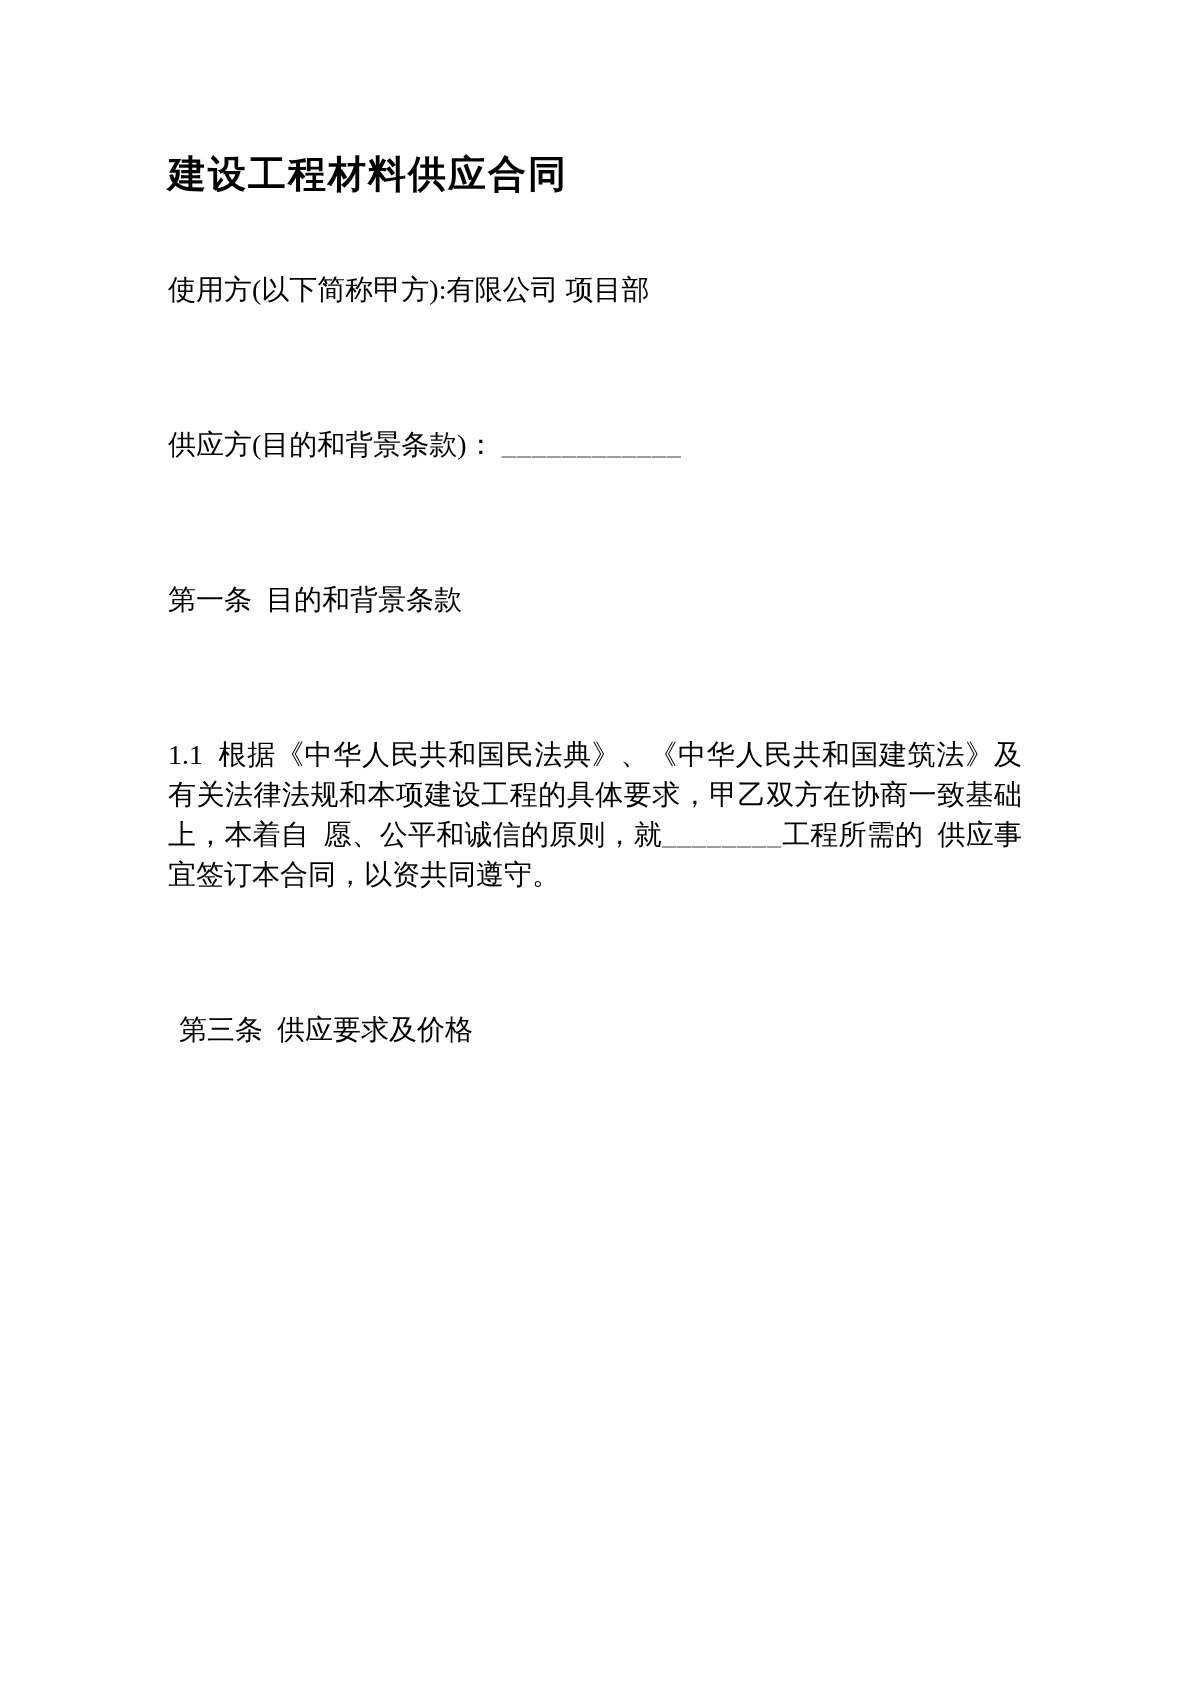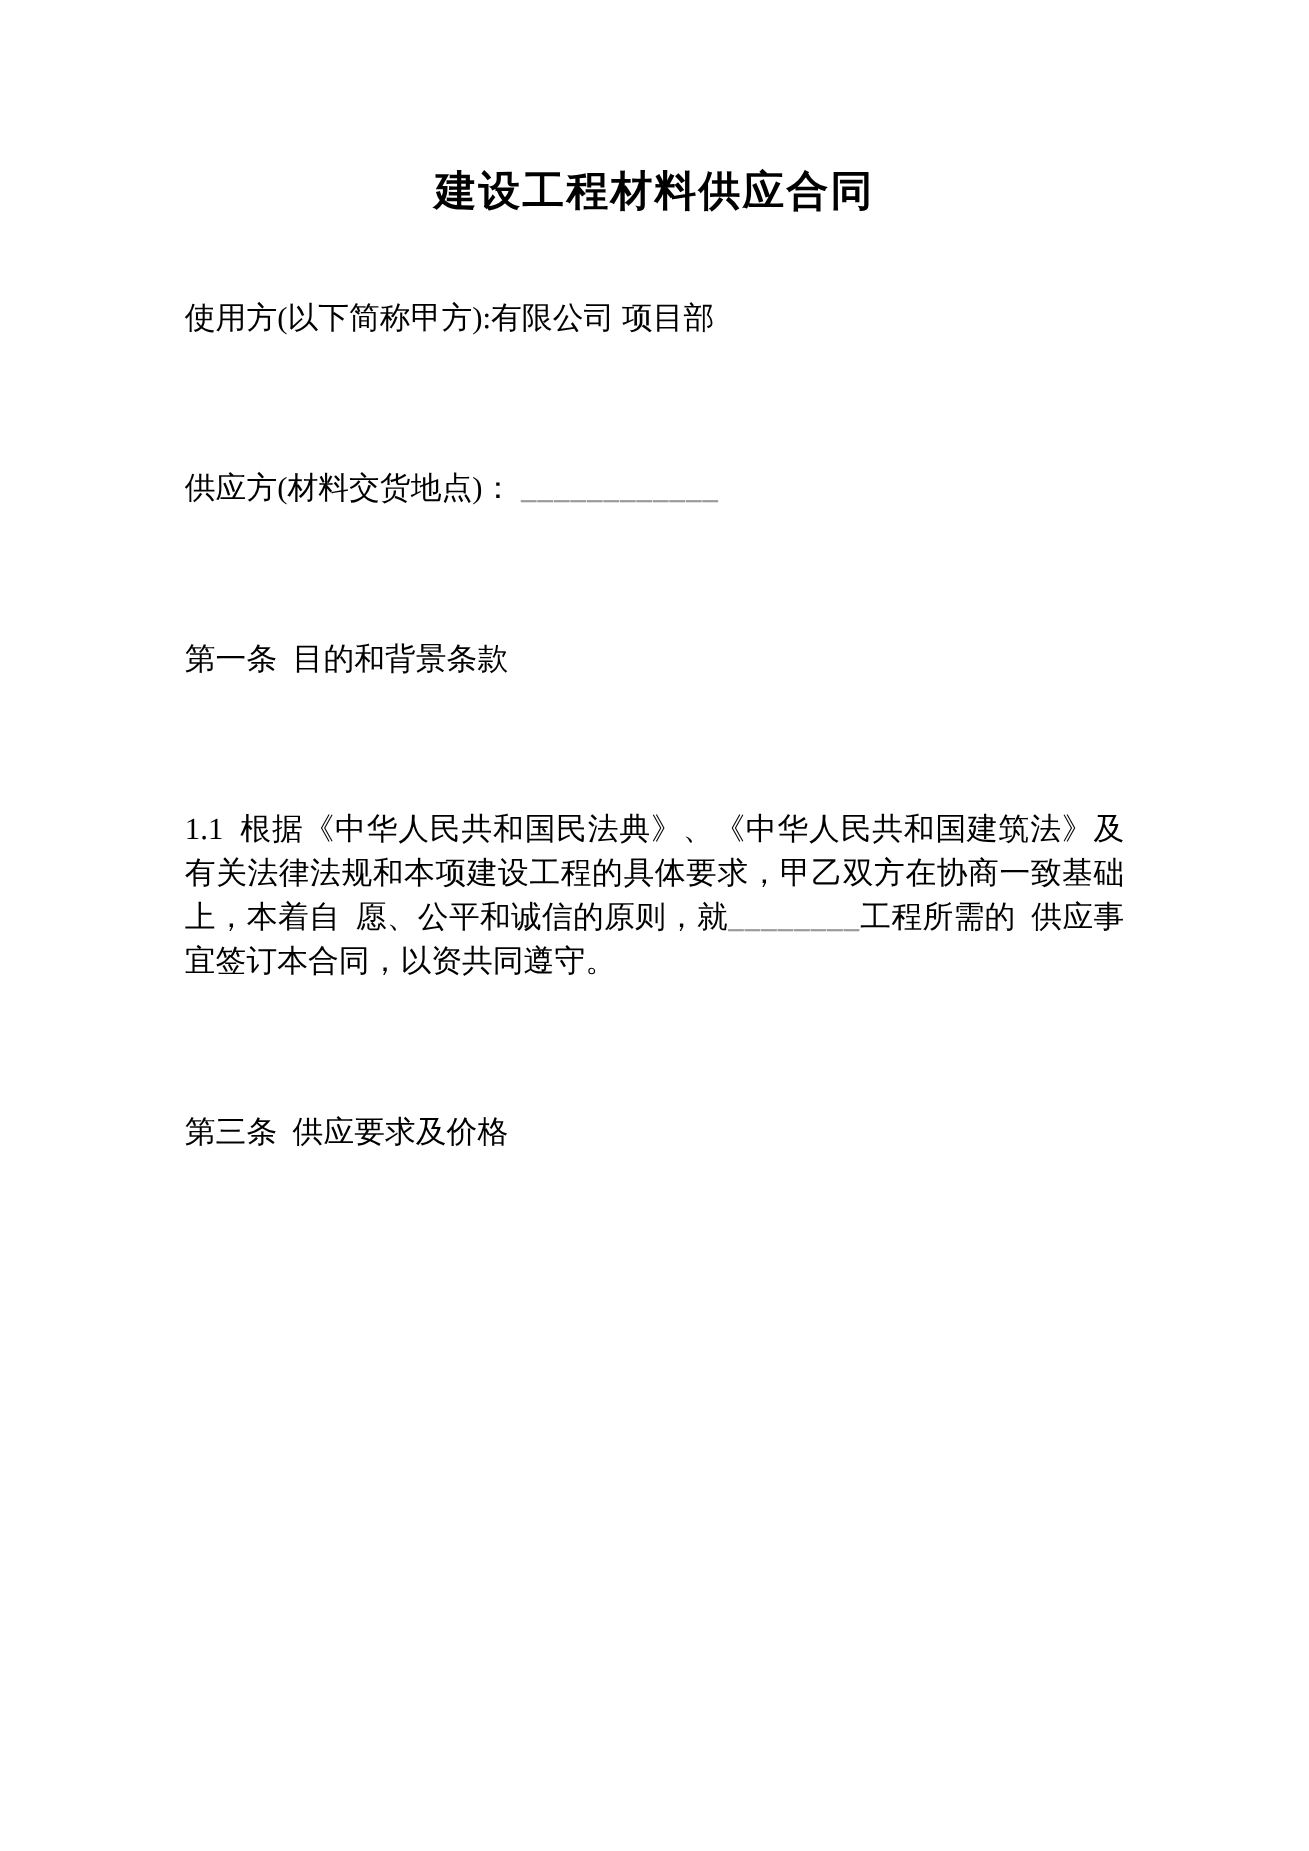--- a/index.html
+++ b/index.html
@@ -15,45 +15,45 @@
     margin: 0 auto;
     background: var(--bg);
     color: var(--text);
     font-family: "Liberation Serif", "DejaVu Serif", serif;
     padding: 148px 168px 0 168px;
     overflow: hidden;
   }
   .doc-title {
     font-size: 38px;
     font-weight: bold;
-    text-align: center;
+    text-align: left;
     letter-spacing: 2px;
     line-height: 52px;
     margin: 0 0 70px 0;
   }
   .para {
     font-size: 28px;
     line-height: 40px;
     margin: 0 0 115px 0;
     text-align: justify;
     white-space: pre-wrap;
     word-break: break-all;
   }
-  .para:last-child { margin-bottom: 0; }
+  .para:last-child { margin-bottom: 0; margin-left: 11px; }
   .blank {
     color: var(--blank);
     letter-spacing: 1px;
     font-weight: bold;
   }
 </style>
 </head>
 <body>
 
 <div class="page">
   <h1 class="doc-title">建设工程材料供应合同</h1>
   <div>
       <p class="para"><span>使用方(以下简称甲方):有限公司 项目部</span></p>
-      <p class="para"><span>供应方(材料交货地点)： </span><span class="blank">____________</span></p>
+      <p class="para"><span>供应方(目的和背景条款)： </span><span class="blank">____________</span></p>
       <p class="para"><span>第一条  目的和背景条款</span></p>
       <p class="para"><span>1.1  根据《中华人民共和国民法典》、《中华人民共和国建筑法》及有关法律法规和本项建设工程的具体要求，甲乙双方在协商一致基础上，本着自  愿、公平和诚信的原则，就</span><span class="blank">________</span><span>工程所需的  供应事宜签订本合同，以资共同遵守。</span></p>
       <p class="para"><span>第三条  供应要求及价格</span></p>
     </div>
 </div>
 
 </body></html>

